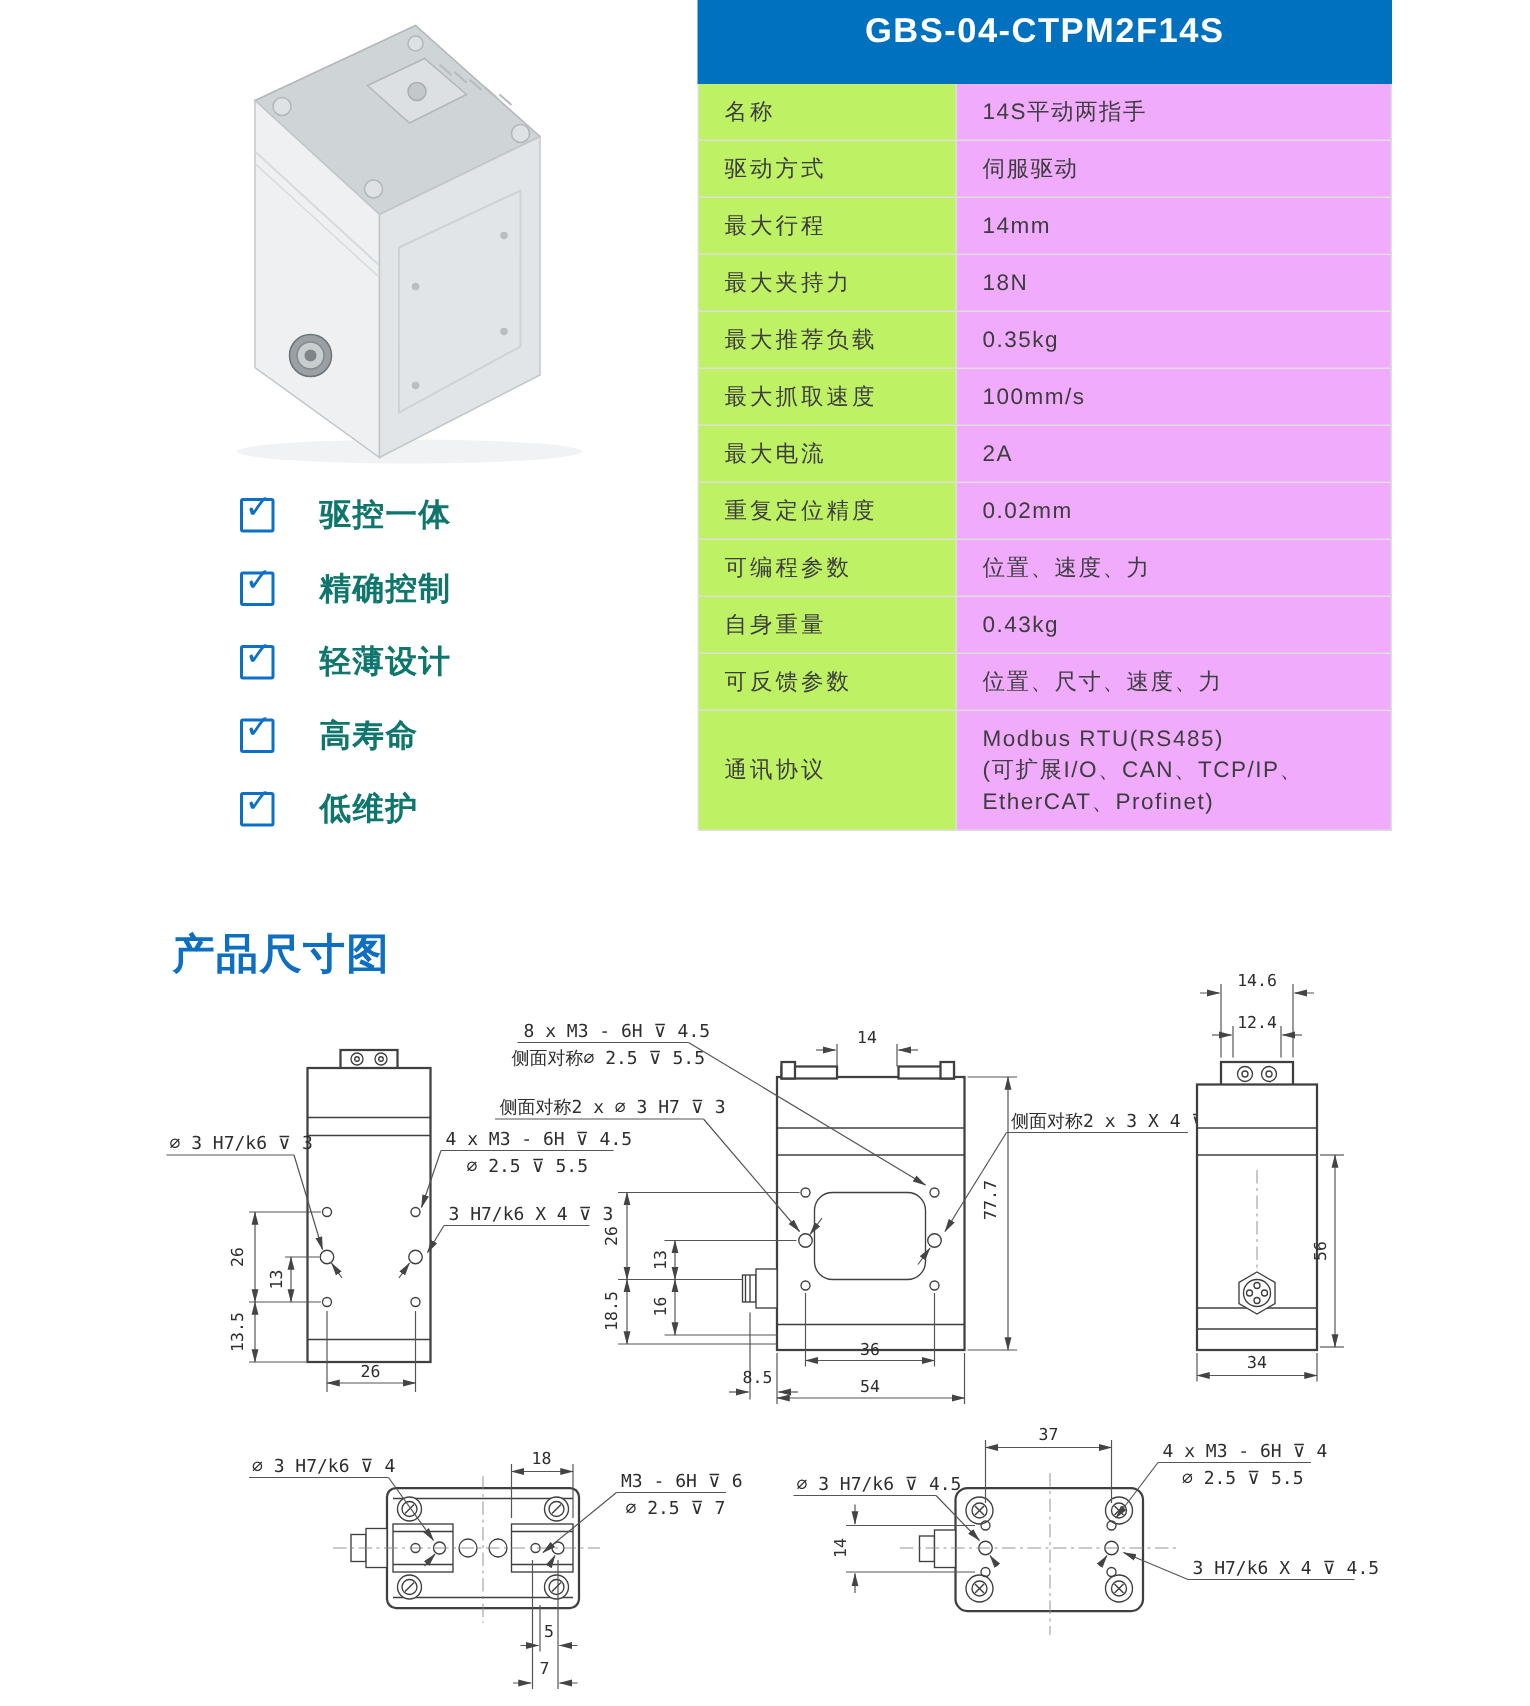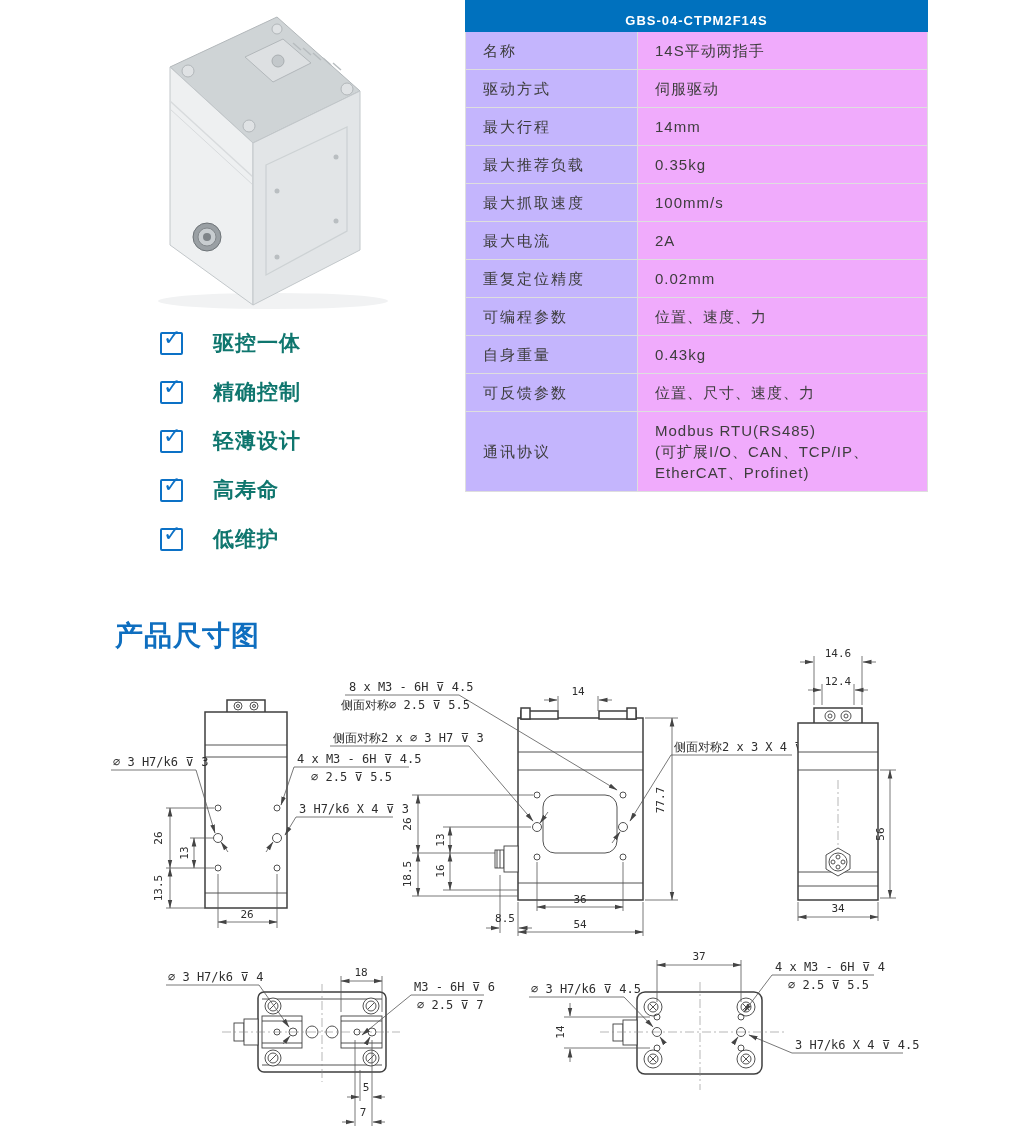--- a/index.html
+++ b/index.html
@@ -4,27 +4,27 @@
 <style>
   html,body{margin:0;padding:0;background:#fff;}
   body{width:1020px;height:1137px;position:relative;overflow:hidden;
        font-family:"Liberation Sans","DejaVu Sans",sans-serif;color:#3d3d3d;}
 
   
   .photo{position:absolute;left:125px;top:5px;width:295px;height:305px;}
 
   
   .spec{position:absolute;left:465px;top:0;width:463px;}
-  .spec .hdr{height:32px;line-height:41px;text-align:center;color:#fff;
-             font-size:13px;font-weight:bold;letter-spacing:1px;}
+  .spec .hdr{height:56px;line-height:41px;text-align:center;color:#fff;
+             font-size:23px;font-weight:bold;letter-spacing:1px;}
   table.specs{border-collapse:collapse;width:463px;table-layout:fixed;
               border-left:1px solid #dedede;border-right:1px solid #dedede;}
   table.specs td{border-bottom:1px solid #dedede;font-size:15px;
                  padding:8px 6px 8px 17px;vertical-align:middle;line-height:21px;}
-  table.specs td.lbl{width:148px;background:#c4b5fd;letter-spacing:2px;
+  table.specs td.lbl{width:148px;background:#bef264;letter-spacing:2px;
                      border-right:1px solid #dedede;}
   table.specs td.val{background:#f0abfc;letter-spacing:1px;white-space:pre-line;}
 
   
   .features{position:absolute;left:160px;top:331px;}
   .feat{display:flex;align-items:center;height:24px;margin-bottom:25px;}
   .cbox{width:19px;height:19px;border:2.5px solid #0c71c6;border-radius:2px;
         position:relative;margin-right:30px;flex:0 0 auto;}
   .cbox:after{content:"✓";position:absolute;left:1px;top:-9px;
               font-size:22px;font-weight:bold;color:#0c71c6;}
@@ -90,20 +90,24 @@
           <td class="lbl">名称</td>
           <td class="val">14S平动两指手</td>
         </tr>
         <tr>
           <td class="lbl">驱动方式</td>
           <td class="val">伺服驱动</td>
         </tr>
         <tr>
           <td class="lbl">最大行程</td>
           <td class="val">14mm</td>
+        </tr>
+        <tr>
+          <td class="lbl">最大夹持力</td>
+          <td class="val">18N</td>
         </tr>
         <tr>
           <td class="lbl">最大推荐负载</td>
           <td class="val">0.35kg</td>
         </tr>
         <tr>
           <td class="lbl">最大抓取速度</td>
           <td class="val">100mm/s</td>
         </tr>
         <tr>

